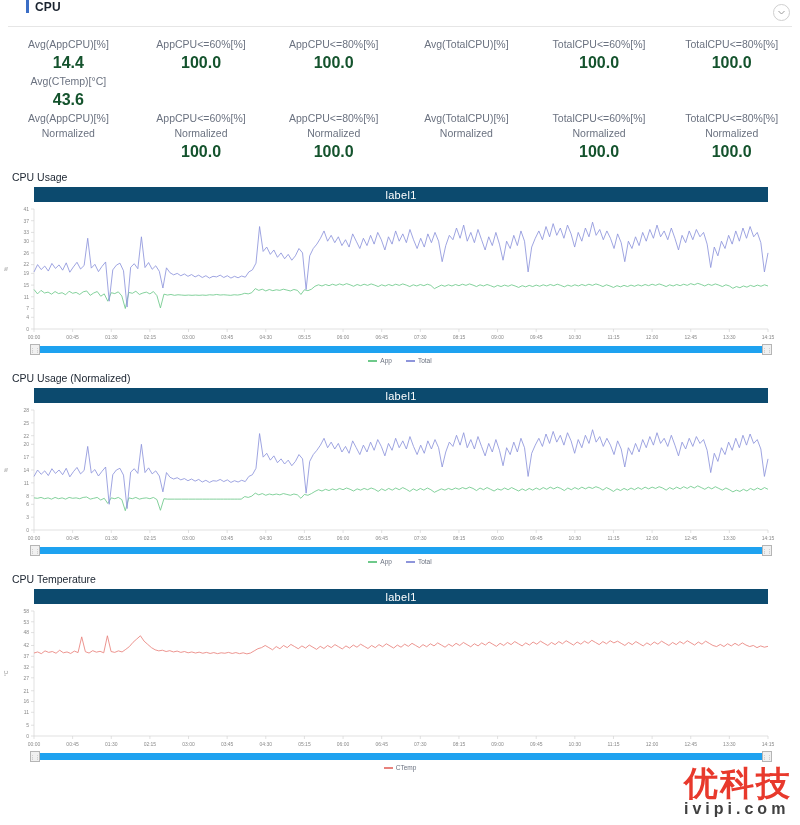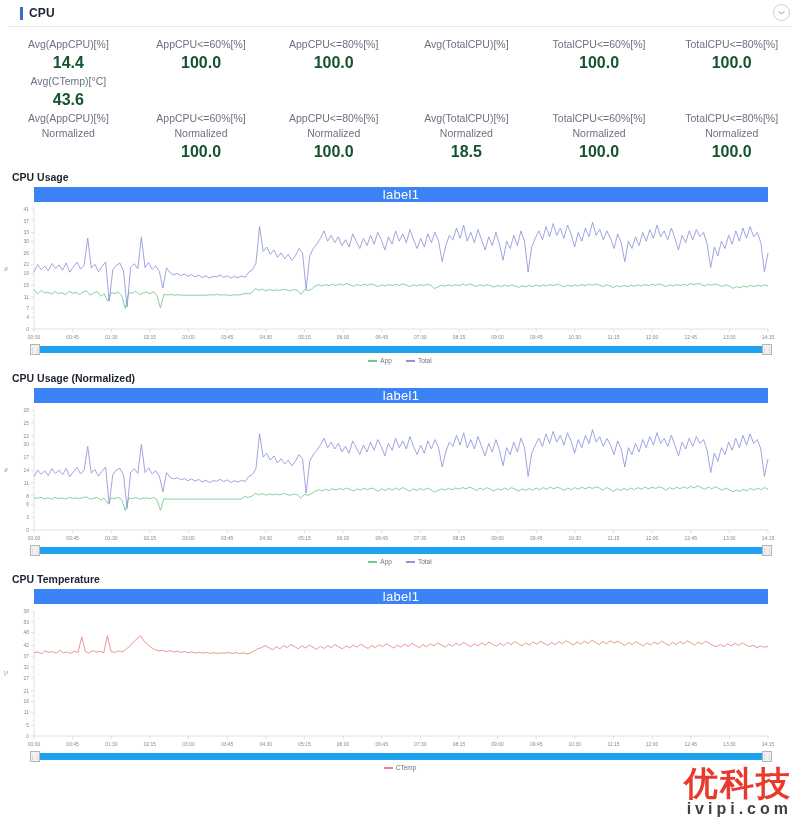--- a/index.html
+++ b/index.html
@@ -11,22 +11,22 @@
     color: #333333;
     overflow: hidden;
   }
   .page { position: relative; width: 800px; height: 825px; }
 
   
   .section-header {
     position: relative;
     height: 26px;
     display: flex;
-    align-items: center;
-    padding-left: 20px;
+    align-items: flex-start;
+    padding-left: 26px;
   }
   .section-header .bar {
     width: 3px; height: 13px;
     background: #3b6ec6;
     margin-right: 6px;
   }
   .section-title {
     font-size: 12px;
     font-weight: bold;
     color: #1b2430;
@@ -71,32 +71,32 @@
     font-size: 16px;
     font-weight: bold;
     color: #14532d;
     line-height: 22px;
   }
 
   
   .chart-block { margin-top: 8px; }
   .chart-title {
     font-size: 10.5px;
-    font-weight: bold;
+    font-weight: normal;
     color: #1b2430;
     padding-left: 12px;
     margin-bottom: 4px;
   }
   .label-bar {
     margin-left: 34px;
     margin-right: 32px;
     height: 15px;
-    background: #3b82f6;
+    background: #0c4a6e;
     color: #ffffff;
-    font-size: 13px;
+    font-size: 11px;
     display: flex;
     align-items: center;
     justify-content: center;
     letter-spacing: .3px;
   }
   .plot-wrap {
     position: relative;
     margin-top: 3px;
   }
   .plot-svg { display: block; }
@@ -137,21 +137,20 @@
   }
   .legend-item { display: flex; align-items: center; gap: 3px; }
   .legend-swatch { width: 9px; height: 2px; display:block; }
   .legend-label { font-size: 6.5px; color: #6b7280; }
 
   
   .watermark {
     position: absolute;
     right: 8px;
     bottom: 8px;
-    text-align: right;
     pointer-events: none;
     user-select: none;
   }
   .wm-cn {
     font-size: 34px;
     font-weight: bold;
     color: #e8392c;
     line-height: 34px;
     letter-spacing: 2px;
     font-family: "DejaVu Sans", sans-serif;
@@ -231,21 +230,20 @@
         <div class="metric-value">100.0</div>
       </div>
       <div class="metric-cell">
         <div class="metric-label">AppCPU&lt;=80%[%]</div>
         <div class="metric-label">Normalized</div>
         <div class="metric-value">100.0</div>
       </div>
       <div class="metric-cell">
         <div class="metric-label">Avg(TotalCPU)[%]</div>
         <div class="metric-label">Normalized</div>
-        <div class="metric-value">18.5</div>
       </div>
       <div class="metric-cell">
         <div class="metric-label">TotalCPU&lt;=60%[%]</div>
         <div class="metric-label">Normalized</div>
         <div class="metric-value">100.0</div>
       </div>
       <div class="metric-cell">
         <div class="metric-label">TotalCPU&lt;=80%[%]</div>
         <div class="metric-label">Normalized</div>
         <div class="metric-value">100.0</div>

